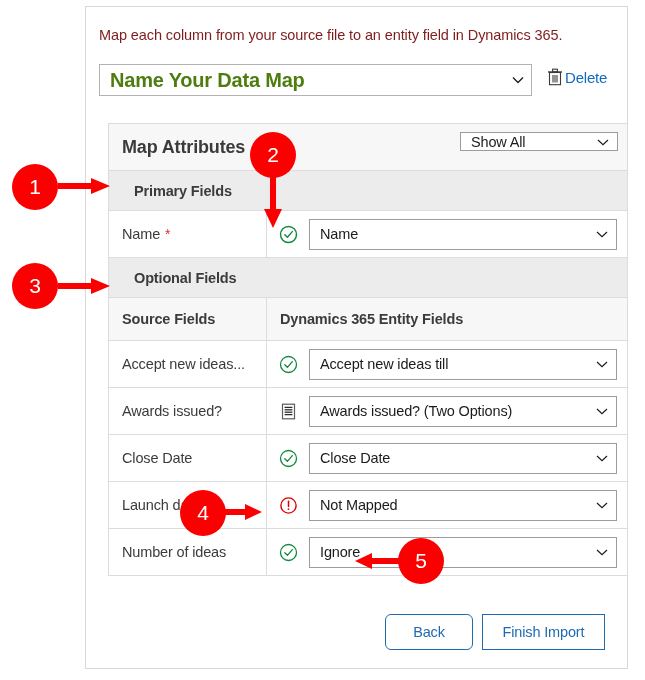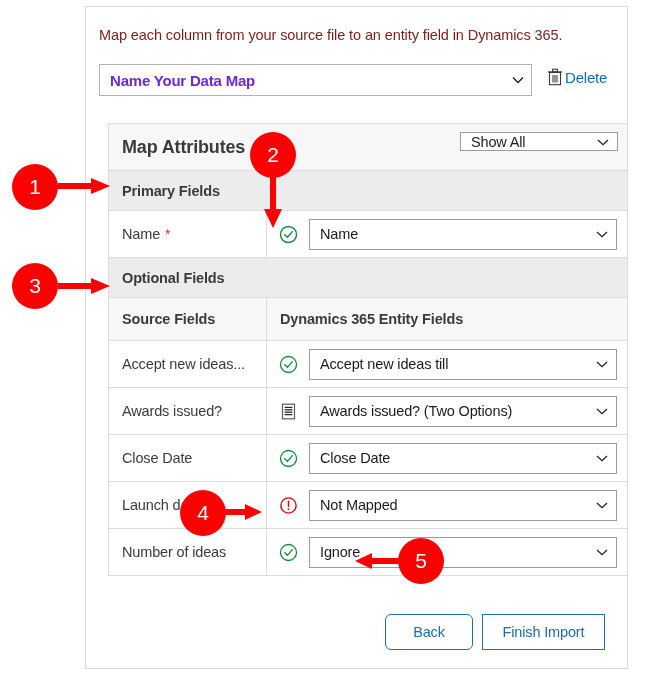--- a/index.html
+++ b/index.html
@@ -62,22 +62,22 @@
     height: 32px;
     box-sizing: border-box;
     border: 1px solid #b3b3b3;
     background: #ffffff;
     display: flex;
     align-items: center;
     padding: 0 6px 0 10px;
   }
   #datamap-select .sel-value {
     flex: 1;
-    font-size: 15px;
-    color: #6d28d9;
+    font-size: 20px;
+    color: #4d7c0f;
     font-weight: 600;
     letter-spacing: -0.2px;
   }
   .chev {
     width: 14px;
     height: 14px;
     flex: 0 0 auto;
     display: block;
   }
   .chev svg { display: block; }
@@ -195,21 +195,21 @@
 
   .attr-title {
     padding-left: 13px;
     font-size: 18px;
     color: #3b3b3b;
     font-weight: 600;
     letter-spacing: -0.15px;
     flex: 1;
   }
   .section-title {
-    padding-left: 13px;
+    padding-left: 25px;
     font-size: 14.5px;
     color: #3b3b3b;
     font-weight: 600;
     letter-spacing: -0.15px;
   }
   .colheader .cell-src,
   .colheader .hdr-target {
     font-weight: 600;
     color: #3b3b3b;
   }

